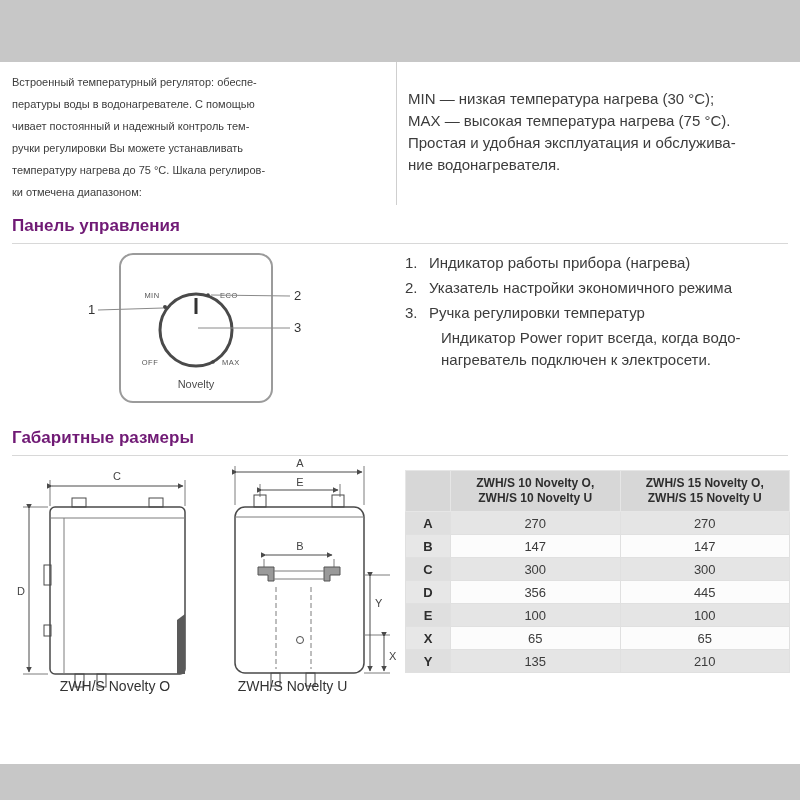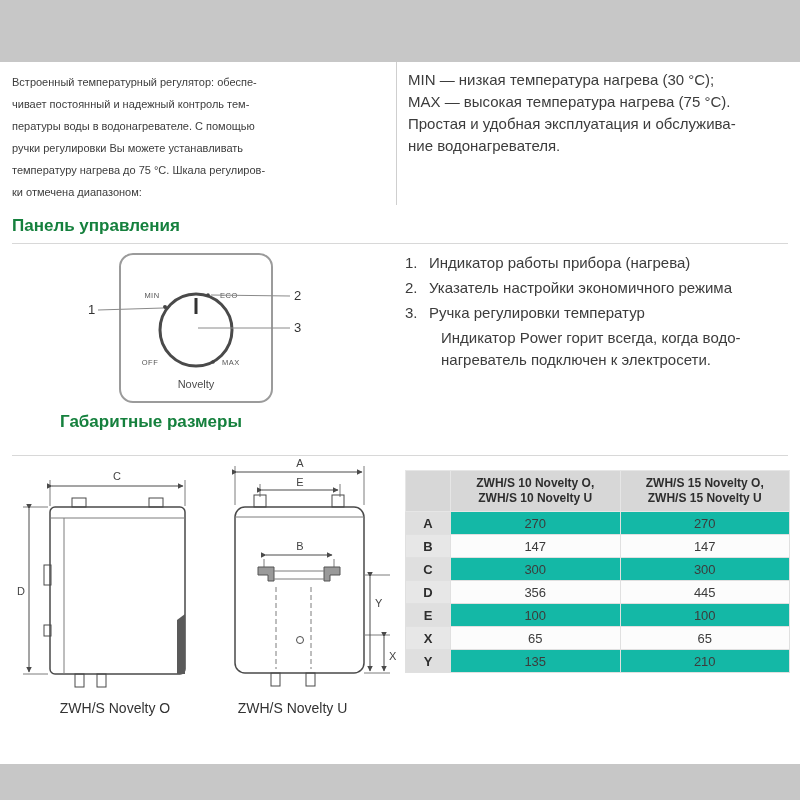--- a/index.html
+++ b/index.html
@@ -2,70 +2,70 @@
 <html><head>
 <meta charset="utf-8">
 <style>
   html,body{margin:0;padding:0;background:#ffffff;}
   .page{position:relative;width:800px;height:800px;background:#ffffff;overflow:hidden;
         font-family:"Liberation Sans", sans-serif;color:#3c3c3c;}
   .bar-top{position:absolute;left:0;top:0;width:800px;height:62px;background:#c7c7c7;}
   .bar-bottom{position:absolute;left:0;top:764px;width:800px;height:36px;background:#c7c7c7;}
 
   .intro-left{position:absolute;left:12px;top:71px;width:380px;font-size:11px;line-height:22px;white-space:nowrap;}
-  .intro-right{position:absolute;left:408px;top:69px;width:384px;font-size:15px;line-height:22px;white-space:nowrap;}
+  .intro-right{position:absolute;left:408px;top:88px;width:384px;font-size:15px;line-height:22px;white-space:nowrap;}
   .col-divider{position:absolute;left:396px;top:62px;width:1px;height:143px;background:#cfcfcf;}
 
-  .section-heading{position:absolute;left:12px;font-size:17px;font-weight:bold;color:#15803d;}
+  .section-heading{position:absolute;left:12px;font-size:17px;font-weight:bold;color:#701a75;}
   .rule{position:absolute;left:12px;width:776px;height:1px;background:#d8d8d8;}
 
   .panel-svg{position:absolute;left:80px;top:250px;}
   svg text{font-family:"Liberation Sans", sans-serif;}
   .knob-label{font-size:7.5px;fill:#555;letter-spacing:.5px;}
   .brand{font-size:11px;fill:#4c4c4c;}
   .callout-num{font-size:13px;fill:#333;}
   .callout-line{stroke:#8a8a8a;stroke-width:1;}
   .dim-label{font-size:11px;fill:#444;}
   .draw{stroke:#4a4a4a;fill:none;}
   .thin{stroke:#7d7d7d;stroke-width:1;fill:none;}
 
   .cp-list{position:absolute;left:405px;top:252px;width:388px;font-size:15px;line-height:22px;}
   .cp-item{display:flex;margin-bottom:3px;}
   .cp-item .num{width:24px;flex:0 0 24px;}
   .cp-note{margin-left:36px;white-space:nowrap;}
 
   .svg-o{position:absolute;left:15px;top:462px;}
   .svg-u{position:absolute;left:212px;top:455px;}
-  .caption{position:absolute;top:700px;font-size:14px;color:#333;text-align:center;}
+  .caption{position:absolute;top:678px;font-size:14px;color:#333;text-align:center;}
   .caption.o{left:30px;width:170px;}
   .caption.u{left:210px;width:165px;}
 
   .dims-wrap{position:absolute;left:405px;top:470px;width:385px;}
   table.dims{width:100%;border-collapse:collapse;font-size:13px;color:#3c3c3c;
              border:1px solid #d0d0d0;}
   table.dims th{background:#d7d7d7;font-size:12px;font-weight:bold;line-height:15px;
                 padding:5px 2px;text-align:center;border:1px solid #e6e6e6;color:#2e2e2e;}
   table.dims td{text-align:center;padding:3px 2px;border:1px solid #e0e0e0;height:16px;}
   table.dims td.lab{width:40px;font-weight:bold;background:#e2e2e2;color:#2e2e2e;}
-  table.dims tr.odd td{background:#14b8a6;}
+  table.dims tr.odd td{background:#e5e5e5;}
   table.dims tr.odd td.lab{background:#dfdfdf;}
   table.dims tr.even td{background:#fcfcfc;}
   table.dims tr.even td.lab{background:#e7e7e7;}
 </style>
 </head>
 <body>
 
 <div class="page">
   <div class="bar-top"></div>
   <div class="bar-bottom"></div>
 
   <div class="intro-left">
     <div>Встроенный температурный регулятор: обеспе-</div>
+    <div>пературы воды в водонагревателе. С помощью</div>
     <div>чивает постоянный и надежный контроль тем-</div>
-    <div>пературы воды в водонагревателе. С помощью</div>
     <div>ручки регулировки Вы можете устанавливать</div>
     <div>температуру нагрева до 75 °C. Шкала регулиров-</div>
     <div>ки отмечена диапазоном:</div>
   </div>
   <div class="col-divider"></div>
   <div class="intro-right">
     <div>MIN — низкая температура нагрева (30 °C);</div>
     <div>MAX — высокая температура нагрева (75 °C).</div>
     <div>Простая и удобная эксплуатация и обслужива-</div>
     <div>ние водонагревателя.</div>
@@ -104,21 +104,21 @@
       <span>Указатель настройки экономичного режима</span>
     </div>
     <div class="cp-item">
       <span class="num">3.</span>
       <span>Ручка регулировки температур</span>
     </div>
     <div class="cp-note">Индикатор Power горит всегда, когда водо-</div>
     <div class="cp-note">нагреватель подключен к электросети.</div>
   </div>
 
-  <div class="section-heading" style="top:412px;margin-left:48px;">Габаритные размеры</div>
+  <div class="section-heading" style="top:428px;">Габаритные размеры</div>
   <div class="rule" style="top:455px;"></div>
 
   <svg class="svg-o" width="195" height="250" viewBox="0 0 195 250">
     <defs>
       <marker id="mO" markerWidth="7" markerHeight="7" refX="5.5" refY="3" orient="auto">
         <path d="M0,0 L6,3 L0,6 z" fill="#4a4a4a"></path>
       </marker>
     </defs>
     <line class="thin" x1="35" y1="18" x2="35" y2="44"></line>
     <line class="thin" x1="170" y1="18" x2="170" y2="44"></line>

